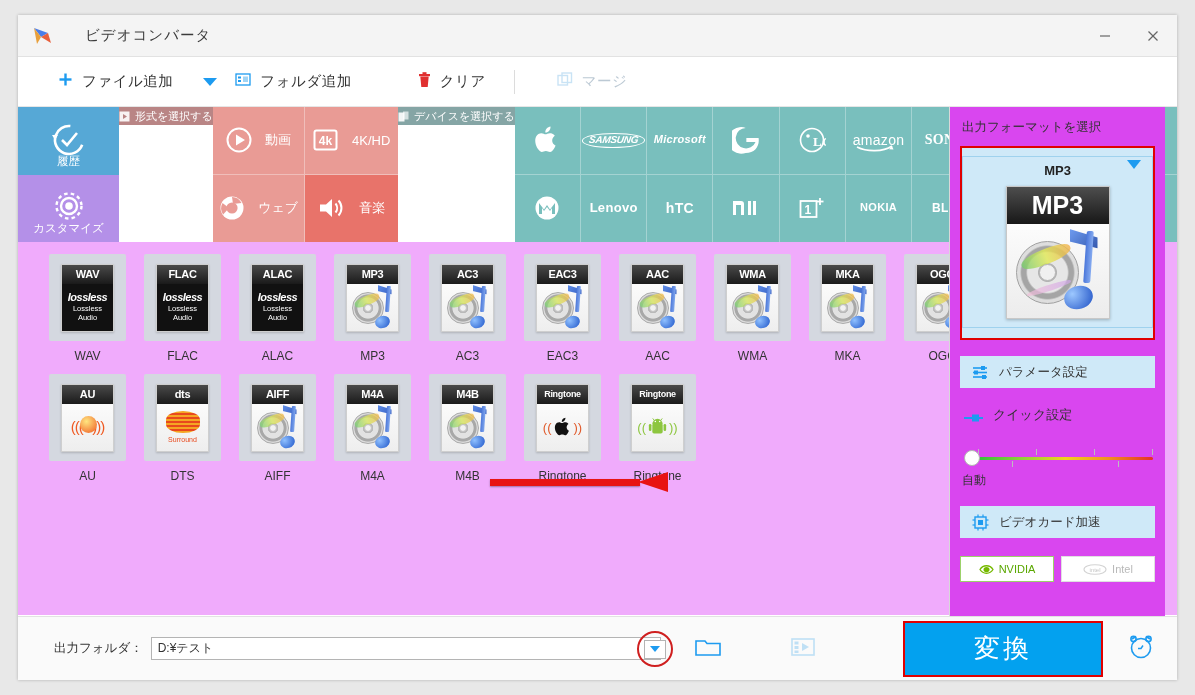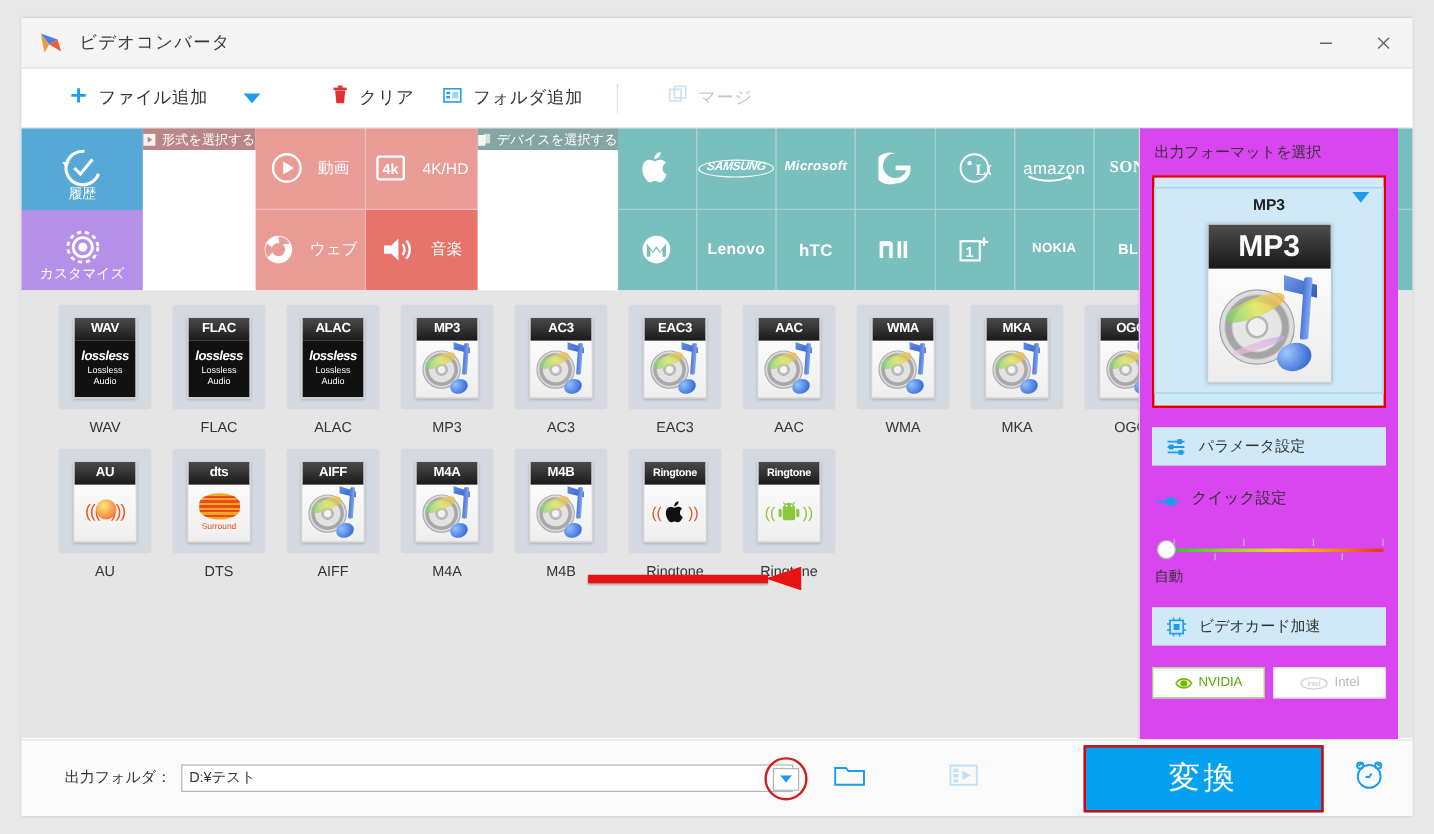--- a/index.html
+++ b/index.html
@@ -14,20 +14,21 @@
     width:1159px; height:665px;
     background:#ffffff;
     box-shadow:0 0 3px rgba(0,0,0,0.25);
   }
   
   .titlebar {
     height:42px; background:#f4f4f4;
     border-bottom:1px solid #e2e2e2;
     display:flex; align-items:center;
     position:relative;
+    gap:19px;
   }
   .applogo { margin-left:14px; width:22px; height:22px; position:relative; }
   .apptitle { margin-left:12px; font-size:14.5px; color:#3b3b3b; letter-spacing:1px;}
   .wctrls { position:absolute; right:0; top:0; height:42px; display:flex; }
   .wbtn {
     width:48px; height:42px; display:flex; align-items:center; justify-content:center;
     color:#666; font-size:15px;
   }
   
   .toolbar {
@@ -73,21 +74,21 @@
   .brandgrid { flex:1; display:grid; grid-template-columns:repeat(10,1fr); grid-template-rows:1fr 1fr; }
   .brand {
     display:flex; align-items:center; justify-content:center;
     background:#79bfbd; color:#fff;
     border-right:1px solid rgba(255,255,255,0.32);
     border-bottom:1px solid rgba(255,255,255,0.32);
     font-size:13px; font-weight:bold; letter-spacing:0.3px;
     overflow:hidden; text-align:center; line-height:1.05;
   }
   
-  .mainarea { position:relative; height:373px; background:#e5e5e5; }
+  .mainarea { position:relative; height:373px; background:#f0abfc; }
   .fmtgrid {
     display:grid; grid-template-columns:repeat(10, 95px);
     padding:12px 0 0 22px; gap:0px;
   }
   .fmtcell {
     width:95px; height:120px;
     display:flex; flex-direction:column; align-items:center;
   }
   .fmtthumb {
     width:77px; height:87px; background:#d4d8e0; border-radius:2px;
@@ -269,40 +270,40 @@
     <div class="tbitem">
       <span>
         <svg width="15" height="15" viewBox="0 0 15 15">
             <line x1="7.5" y1="1.5" x2="7.5" y2="13.5" stroke="#1d9bf0" stroke-width="2.4"></line>
             <line x1="1.5" y1="7.5" x2="13.5" y2="7.5" stroke="#1d9bf0" stroke-width="2.4"></line>
           </svg>
       </span>
       <span class="lbl">ファイル追加</span>
     </div>
     <div class="caret-blue"></div>
-    <div class="tbitem" style="margin-left:42px">
-      <span>
-        <svg width="13" height="16" viewBox="0 0 13 16">
-          <rect x="1" y="2" width="11" height="2.2" fill="#e03030"></rect>
-          <rect x="4.5" y="0.2" width="4" height="2" fill="#e03030"></rect>
-          <path d="M2.3 4.5 L10.7 4.5 L9.7 15 L3.3 15 Z" fill="#e03030"></path>
-        </svg>
-      </span>
-      <span class="lbl">クリア</span>
-    </div>
     <div class="tbitem">
       <span>
         <svg width="16" height="15" viewBox="0 0 16 15">
           <rect x="1" y="2" width="14" height="11" fill="none" stroke="#1d9bf0" stroke-width="1.3"></rect>
           <rect x="3" y="4.5" width="3" height="2" fill="#1d9bf0"></rect>
           <rect x="3" y="8" width="3" height="2" fill="#1d9bf0"></rect>
           <rect x="8" y="4.5" width="5" height="5.5" fill="#9fd4f5"></rect>
         </svg>
       </span>
       <span class="lbl">フォルダ追加</span>
+    </div>
+    <div class="tbitem" style="margin-left:42px">
+      <span>
+        <svg width="13" height="16" viewBox="0 0 13 16">
+          <rect x="1" y="2" width="11" height="2.2" fill="#e03030"></rect>
+          <rect x="4.5" y="0.2" width="4" height="2" fill="#e03030"></rect>
+          <path d="M2.3 4.5 L10.7 4.5 L9.7 15 L3.3 15 Z" fill="#e03030"></path>
+        </svg>
+      </span>
+      <span class="lbl">クリア</span>
     </div>
     <div class="tbsep"></div>
     <div class="tbitem disabled" style="margin-left:14px">
       <span>
         <svg width="16" height="16" viewBox="0 0 16 16">
           <rect x="1" y="3.5" width="9.5" height="9.5" fill="none" stroke="#c9e3f5" stroke-width="1.4"></rect>
           <rect x="5" y="1" width="9.5" height="9.5" fill="none" stroke="#c9e3f5" stroke-width="1.4"></rect>
         </svg>
       </span>
       <span class="lbl">マージ</span>

